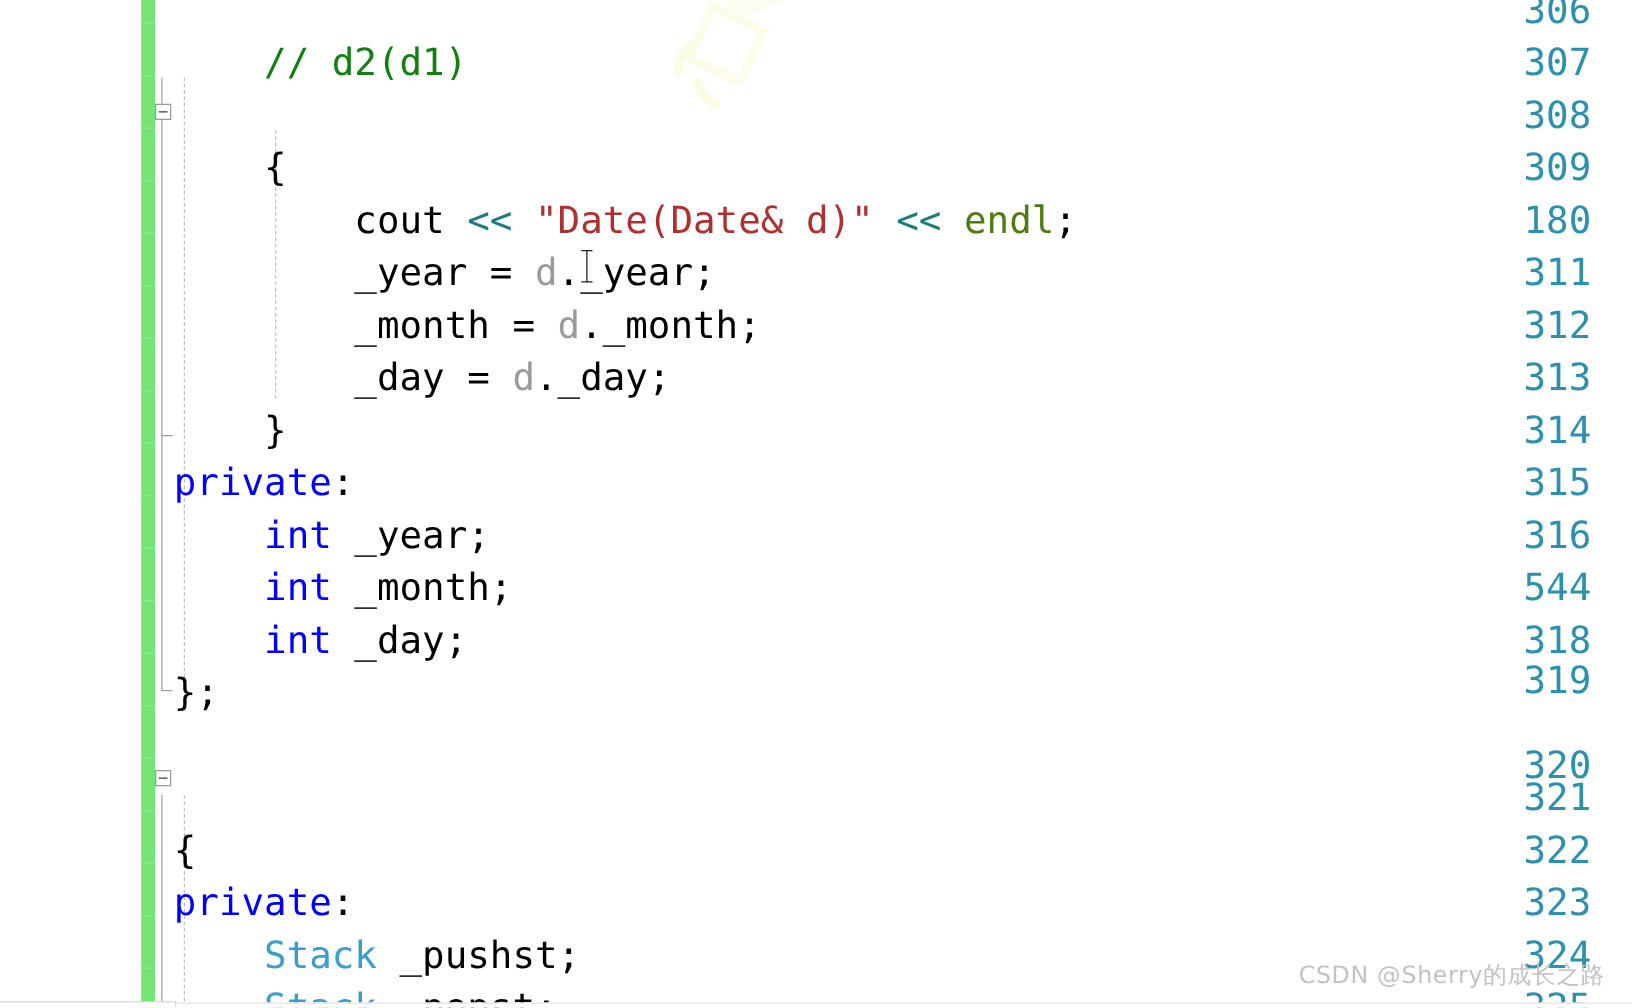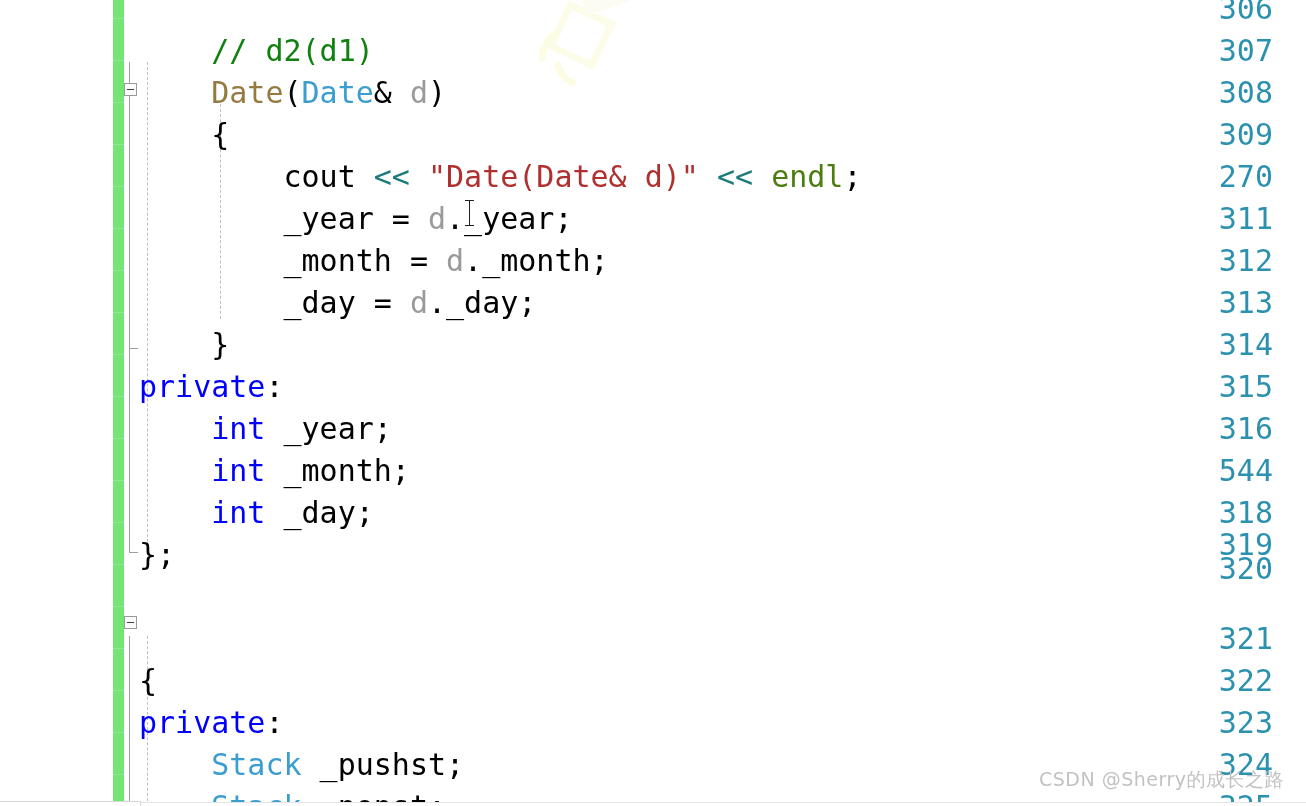--- a/index.html
+++ b/index.html
@@ -222,42 +222,41 @@
 
   <div class="indent-guide" style="left:147px; top:62px; height:490px;"></div>
   <div class="indent-guide" style="left:220px; top:104px; height:215px;"></div>
   <div class="indent-guide" style="left:147px; top:636px; height:170px;"></div>
 
   <div id="linenums">
       <div class="lnum" style="top: -12px;">306</div>
       <div class="lnum" style="top: 30px;">307</div>
       <div class="lnum" style="top: 72px;">308</div>
       <div class="lnum" style="top: 114px;">309</div>
-      <div class="lnum" style="top: 156px;">270</div>
+      <div class="lnum" style="top: 156px;">180</div>
       <div class="lnum" style="top: 198px;">311</div>
       <div class="lnum" style="top: 240px;">312</div>
       <div class="lnum" style="top: 282px;">313</div>
       <div class="lnum" style="top: 324px;">314</div>
       <div class="lnum" style="top: 366px;">315</div>
       <div class="lnum" style="top: 408px;">316</div>
       <div class="lnum" style="top: 450px;">544</div>
       <div class="lnum" style="top: 492px;">318</div>
       <div class="lnum" style="top: 524px;">319</div>
-      <div class="lnum" style="top: 548px;">320</div>
+      <div class="lnum" style="top: 592px;">320</div>
       <div class="lnum" style="top: 618px;">321</div>
       <div class="lnum" style="top: 660px;">322</div>
       <div class="lnum" style="top: 702px;">323</div>
       <div class="lnum" style="top: 744px;">324</div>
       <div class="lnum" style="top: 786px;">325</div>
     </div>
 
   <div class="codearea" id="codearea">
       <div class="cline" style="top: -12px;"></div>
       <div class="cline" style="top: 30px;"><span class="tok-plain">    </span><span class="tok-comment">// d2(d1)</span></div>
-      <div class="cline" style="top: 72px;"><span class="tok-plain">    </span><span class="tok-func">Date</span><span class="tok-plain">(</span><span class="tok-type">Date</span><span class="tok-plain">&amp; </span><span class="tok-var">d</span><span class="tok-plain">)</span></div>
       <div class="cline" style="top: 114px;"><span class="tok-plain">    {</span></div>
       <div class="cline" style="top: 156px;"><span class="tok-plain">        cout </span><span class="tok-op">&lt;&lt;</span><span class="tok-plain"> </span><span class="tok-string">"Date(Date&amp; d)"</span><span class="tok-plain"> </span><span class="tok-op">&lt;&lt;</span><span class="tok-plain"> </span><span class="tok-macro">endl</span><span class="tok-plain">;</span></div>
       <div class="cline" style="top: 198px;"><span class="tok-plain">        _year = </span><span class="tok-var">d</span><span class="tok-plain">._year;</span></div>
       <div class="cline" style="top: 240px;"><span class="tok-plain">        _month = </span><span class="tok-var">d</span><span class="tok-plain">._month;</span></div>
       <div class="cline" style="top: 282px;"><span class="tok-plain">        _day = </span><span class="tok-var">d</span><span class="tok-plain">._day;</span></div>
       <div class="cline" style="top: 324px;"><span class="tok-plain">    }</span></div>
       <div class="cline" style="top: 366px;"><span class="tok-keyword">private</span><span class="tok-plain">:</span></div>
       <div class="cline" style="top: 408px;"><span class="tok-plain">    </span><span class="tok-keyword">int</span><span class="tok-plain"> _year;</span></div>
       <div class="cline" style="top: 450px;"><span class="tok-plain">    </span><span class="tok-keyword">int</span><span class="tok-plain"> _month;</span></div>
       <div class="cline" style="top: 492px;"><span class="tok-plain">    </span><span class="tok-keyword">int</span><span class="tok-plain"> _day;</span></div>

